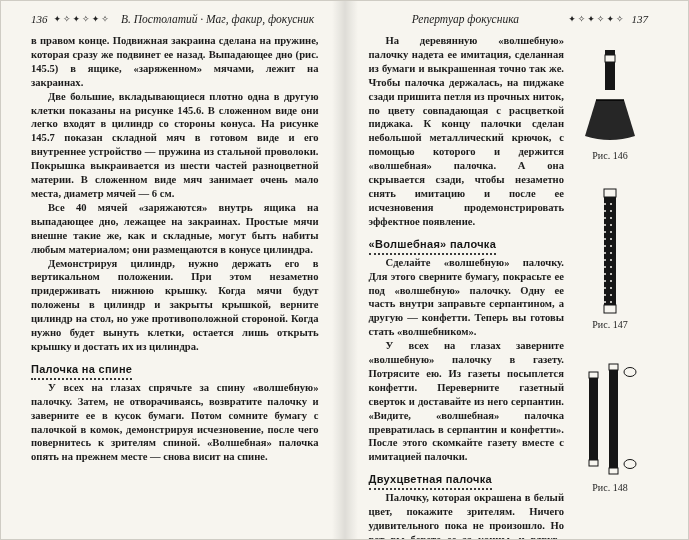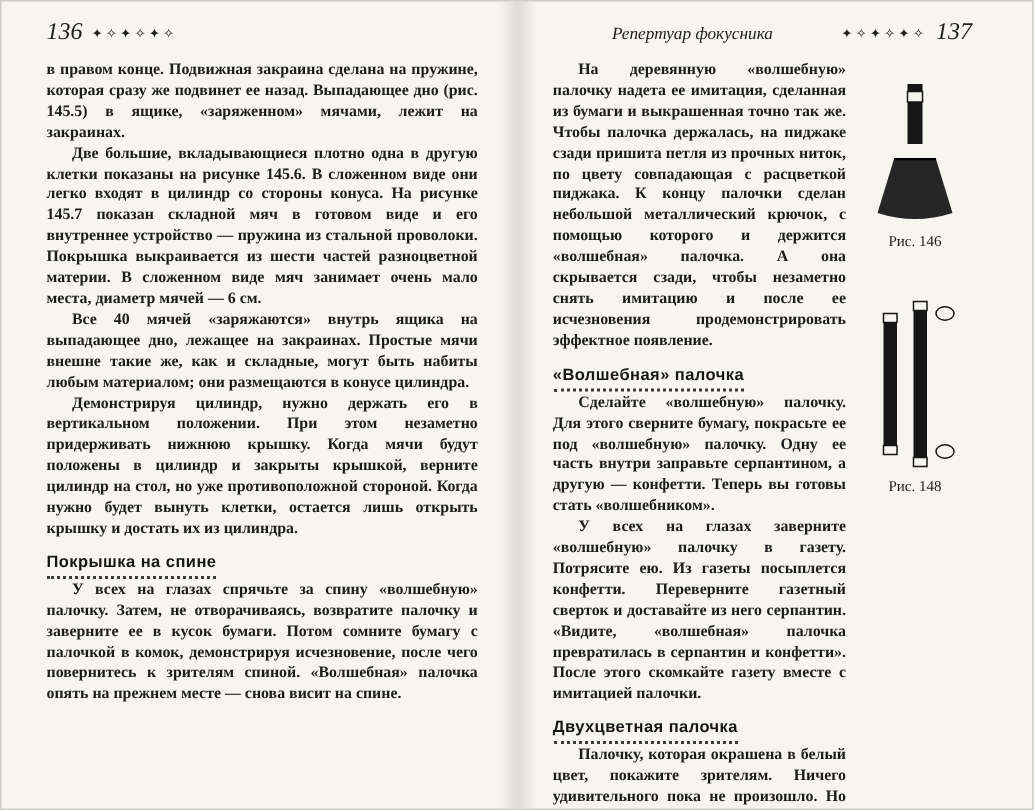--- a/index.html
+++ b/index.html
@@ -28,21 +28,21 @@
     width:50%;height:540px;
     padding:12px 26px 8px 30px;
   }
   .page.right{padding:12px 40px 8px 24px;}
   .pg-header{
     display:flex;align-items:baseline;
     font-style:italic;font-size:11.5px;
     margin-bottom:9px;
     white-space:nowrap;
   }
-  .pgnum{font-style:italic;font-size:16px;}
+  .pgnum{font-style:italic;font-size:11px;}
   .orn{
     font-style:normal;font-size:9px;letter-spacing:2px;
     margin:0 6px;position:relative;top:-1px;color:#222;
   }
   .runtitle{flex:1;text-align:center;font-style:italic;}
   .body p{
     margin:0;
     text-indent:17px;
     text-align:justify;
     font-size:10.6px;
@@ -82,27 +82,28 @@
 </style>
 </head>
 <body>
 
 <div class="spread">
 
   <div class="page left">
     <div class="pg-header">
       <span class="pgnum">136</span>
       <span class="orn">✦✧✦✧✦✧</span>
+      <span class="runtitle">В. Постолатий · Маг, факир, фокусник</span>
     </div>
     <div class="body">
       <p class="noindent">в правом конце. Подвижная закраина сделана на пружине, которая сразу же подвинет ее назад. Выпадающее дно (рис. 145.5) в ящике, «заряженном» мячами, лежит на закраинах.</p>
       <p>Две большие, вкладывающиеся плотно одна в другую клетки показаны на рисунке 145.6. В сложенном виде они легко входят в цилиндр со стороны конуса. На рисунке 145.7 показан складной мяч в готовом виде и его внутреннее устройство — пружина из стальной проволоки. Покрышка выкраивается из шести частей разноцветной материи. В сложенном виде мяч занимает очень мало места, диаметр мячей — 6 см.</p>
       <p>Все 40 мячей «заряжаются» внутрь ящика на выпадающее дно, лежащее на закраинах. Простые мячи внешне такие же, как и складные, могут быть набиты любым материалом; они размещаются в конусе цилиндра.</p>
       <p>Демонстрируя цилиндр, нужно держать его в вертикальном положении. При этом незаметно придерживать нижнюю крышку. Когда мячи будут положены в цилиндр и закрыты крышкой, верните цилиндр на стол, но уже противоположной стороной. Когда нужно будет вынуть клетки, остается лишь открыть крышку и достать их из цилиндра.</p>
-      <h3 class="sect"><span>Покрышка на спине</span></h3>
+      <h3 class="sect"><span>Палочка на спине</span></h3>
       <p>У всех на глазах спрячьте за спину «волшебную» палочку. Затем, не отворачиваясь, возвратите палочку и заверните ее в кусок бумаги. Потом сомните бумагу с палочкой в комок, демонстрируя исчезновение, после чего повернитесь к зрителям спиной. «Волшебная» палочка опять на прежнем месте — снова висит на спине.</p>
     </div>
   </div>
 
   <div class="page right">
     <div class="pg-header">
       <span class="runtitle">Репертуар фокусника</span>
       <span class="orn">✦✧✦✧✦✧</span>
       <span class="pgnum">137</span>
     </div>
@@ -121,20 +122,34 @@
         <figure class="f146">
           <svg width="60" height="98" viewBox="0 0 60 98">
             <rect x="25" y="2" width="10" height="40" fill="#161616"></rect>
             <rect x="25" y="7" width="10" height="7" fill="#f7f5ef" stroke="#161616" stroke-width="1"></rect>
             <path d="M16 52 L44 52 L55 88 Q30 96 5 88 Z" fill="#262626"></path>
             <line x1="16" y1="52" x2="44" y2="52" stroke="#000" stroke-width="1.5"></line>
           </svg>
           <figcaption>Рис. 146</figcaption>
         </figure>
 
+        <figure class="f147">
+          <svg width="28" height="128" viewBox="0 0 28 128">
+            <defs>
+              <pattern id="wdots" width="6" height="7" patternUnits="userSpaceOnUse">
+                <circle cx="3" cy="3" r="1" fill="#f7f5ef"></circle>
+              </pattern>
+            </defs>
+            <rect x="8" y="2" width="12" height="124" fill="#161616" rx="1"></rect>
+            <rect x="8" y="12" width="12" height="104" fill="url(#wdots)"></rect>
+            <rect x="8" y="2" width="12" height="8" fill="#f7f5ef" stroke="#161616" stroke-width="1"></rect>
+            <rect x="8" y="118" width="12" height="8" fill="#f7f5ef" stroke="#161616" stroke-width="1"></rect>
+          </svg>
+          <figcaption>Рис. 147</figcaption>
+        </figure>
 
         <figure class="f148">
           <svg width="62" height="118" viewBox="0 0 62 118">
             <rect x="10" y="12" width="9" height="94" fill="#161616"></rect>
             <rect x="10" y="12" width="9" height="6" fill="#f7f5ef" stroke="#161616" stroke-width="1"></rect>
             <rect x="10" y="100" width="9" height="6" fill="#f7f5ef" stroke="#161616" stroke-width="1"></rect>
             <rect x="30" y="4" width="9" height="110" fill="#161616"></rect>
             <rect x="30" y="4" width="9" height="6" fill="#f7f5ef" stroke="#161616" stroke-width="1"></rect>
             <rect x="30" y="108" width="9" height="6" fill="#f7f5ef" stroke="#161616" stroke-width="1"></rect>
             <ellipse cx="51" cy="12" rx="6" ry="4.5" fill="#f7f5ef" stroke="#161616" stroke-width="1"></ellipse>

